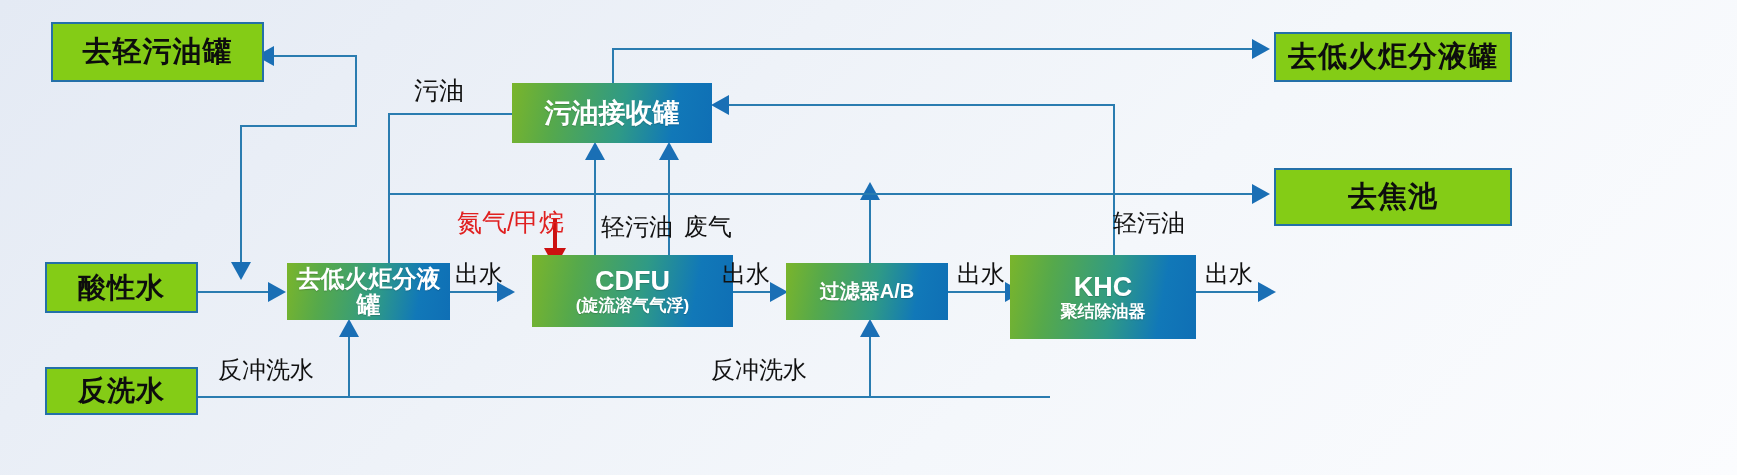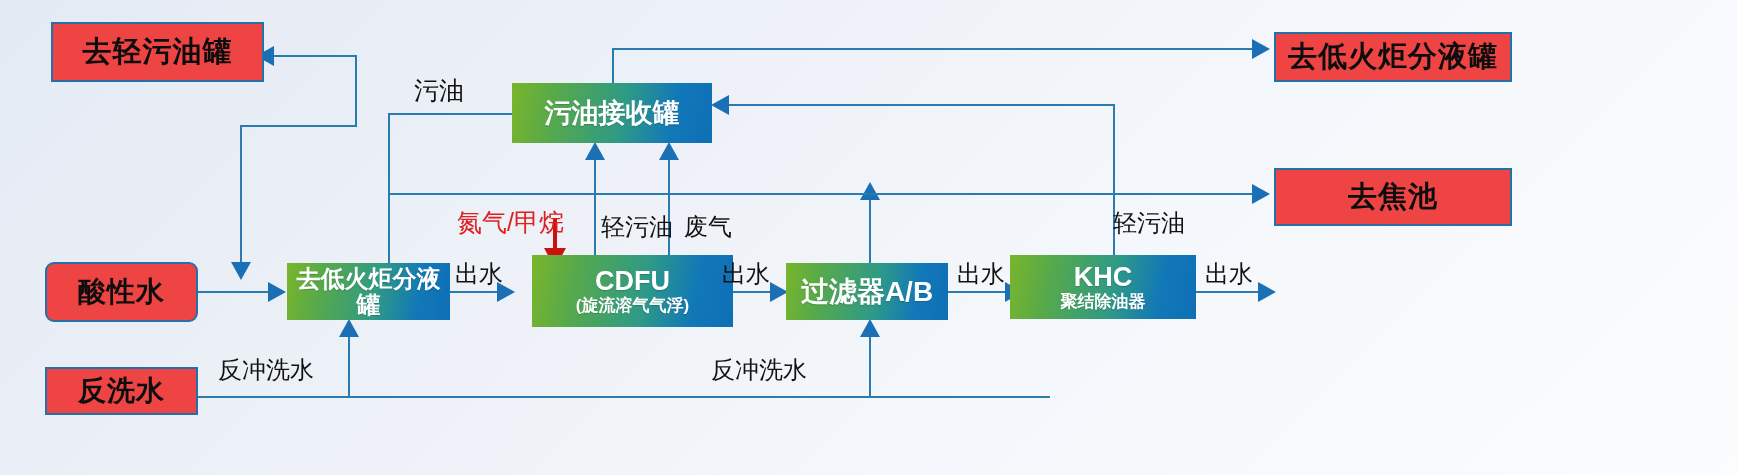--- a/index.html
+++ b/index.html
@@ -9,21 +9,21 @@
     background:linear-gradient(135deg,#e4eaf4 0%,#eef2f8 38%,#f4f7fb 62%,#fbfcfe 100%);
   }
   #stage{position:relative;width:1737px;height:475px;}
 
   
   .box{position:absolute;box-sizing:border-box;display:flex;flex-direction:column;
        align-items:center;justify-content:center;text-align:center;}
 
   .io-box{
     border:2.5px solid #2470a8;
-    background:#ef4444;
+    background:#84cc16;
     color:#0d0d0d;
     font-weight:bold;
     letter-spacing:1px;
     box-shadow:0 0 0 0 rgba(0,0,0,0);
   }
   .proc-box{
     background:linear-gradient(100deg,#7ab52b 0%,#56a94b 22%,#2f9a86 55%,#1178b8 80%,#0f6fb5 100%);
     color:#ffffff;
     font-weight:bold;
     text-shadow:0 1px 1px rgba(0,0,0,.18);
@@ -113,21 +113,21 @@
   </div>
 
   <div class="box io-box" style="left:1274px;top:32px;width:238px;height:50px;font-size:29px;">
     <span>去低火炬分液罐</span>
   </div>
 
   <div class="box io-box" style="left:1274px;top:168px;width:238px;height:58px;font-size:29px;">
     <span>去焦池</span>
   </div>
 
-  <div class="box io-box" style="left:45px;top:262px;width:153px;height:60px;font-size:28px;border-radius:9px;">
+  <div class="box io-box" style="left:45px;top:262px;width:153px;height:51px;font-size:28px;">
     <span>酸性水</span>
   </div>
 
   <div class="box io-box" style="left:45px;top:367px;width:153px;height:48px;font-size:28px;">
     <span>反洗水</span>
   </div>
 
 
   <div class="box proc-box" style="left:512px;top:83px;width:200px;height:60px;font-size:27px;">
     <span class="main">污油接收罐</span>
@@ -135,25 +135,25 @@
 
   <div class="box proc-box" style="left:287px;top:263px;width:163px;height:57px;font-size:24px;">
     <span class="main">去低火炬分液罐</span>
   </div>
 
   <div class="box proc-box" style="left:512px;top:255px;width:201px;height:72px;font-size:27px;margin-left:20px;">
     <span class="main">CDFU</span>
     <span class="sub">(旋流溶气气浮)</span>
   </div>
 
-  <div class="box proc-box" style="left:786px;top:263px;width:162px;height:57px;font-size:28px;">
+  <div class="box proc-box" style="left:786px;top:263px;width:162px;height:57px;font-size:20px;">
     <span class="main">过滤器A/B</span>
   </div>
 
-  <div class="box proc-box" style="left:1010px;top:255px;width:186px;height:64px;font-size:27px;">
+  <div class="box proc-box" style="left:1010px;top:255px;width:186px;height:84px;font-size:27px;">
     <span class="main">KHC</span>
     <span class="sub">聚结除油器</span>
   </div>
 
   <div class="lbl" style="left:414px;top:74px;font-size:25px;">污油</div>
 
   <div class="lbl lbl-red" style="left:409px;top:206px;font-size:25px;">氮气/甲烷</div>
 
   <div class="lbl" style="left:601px;top:211px;font-size:24px;">轻污油</div>
 

